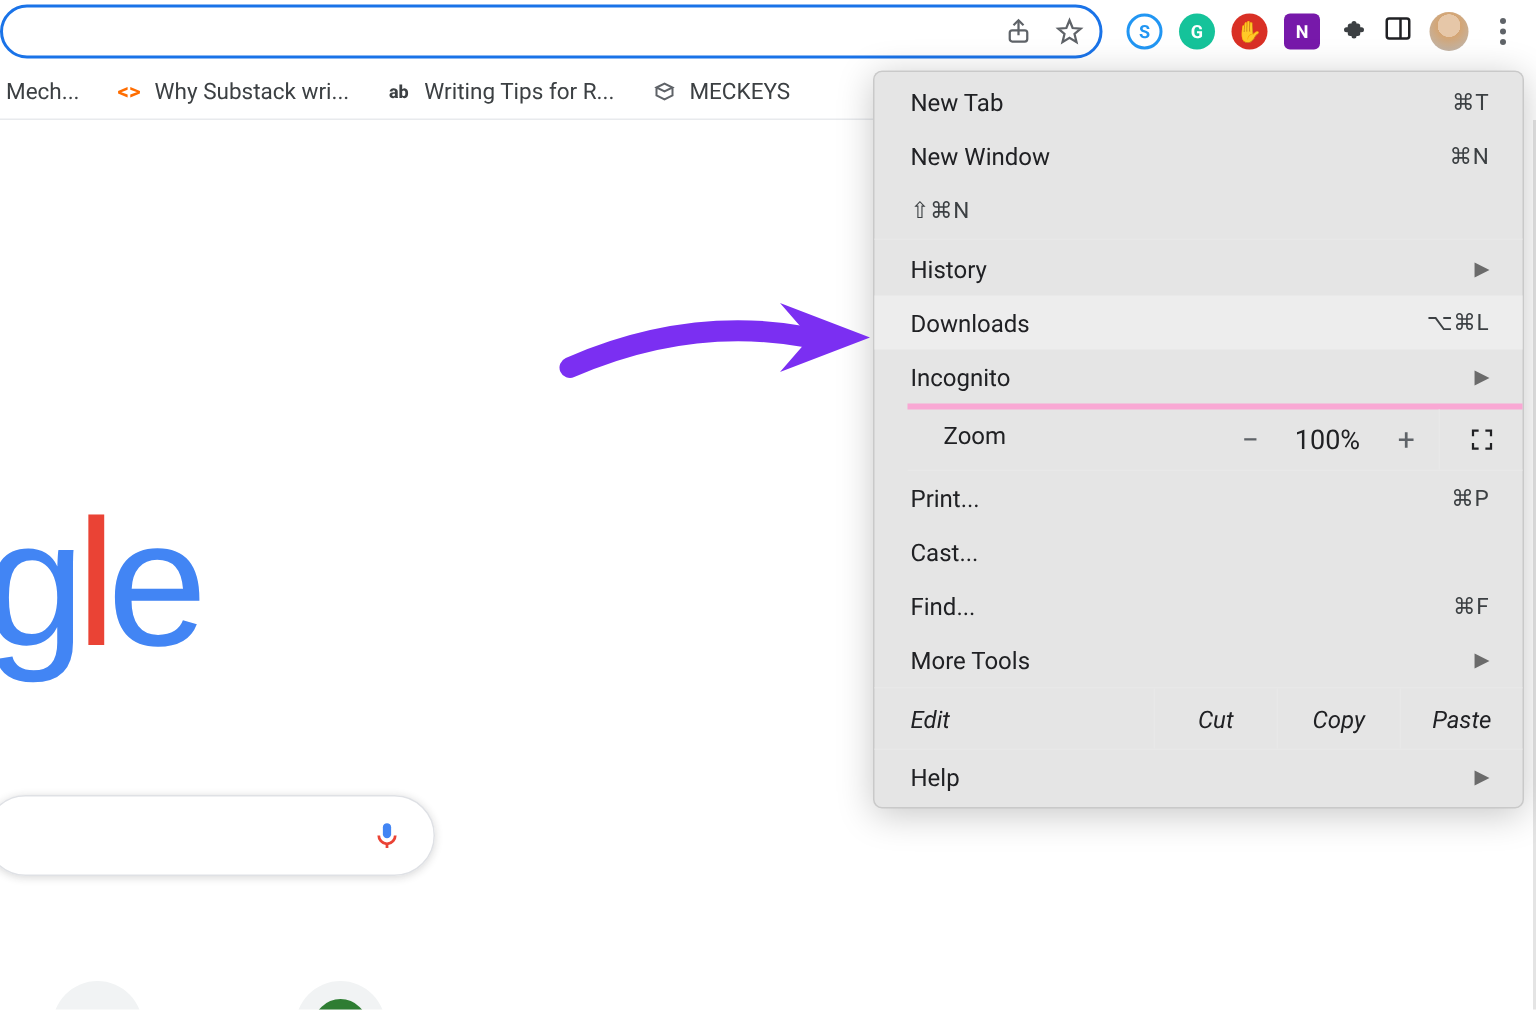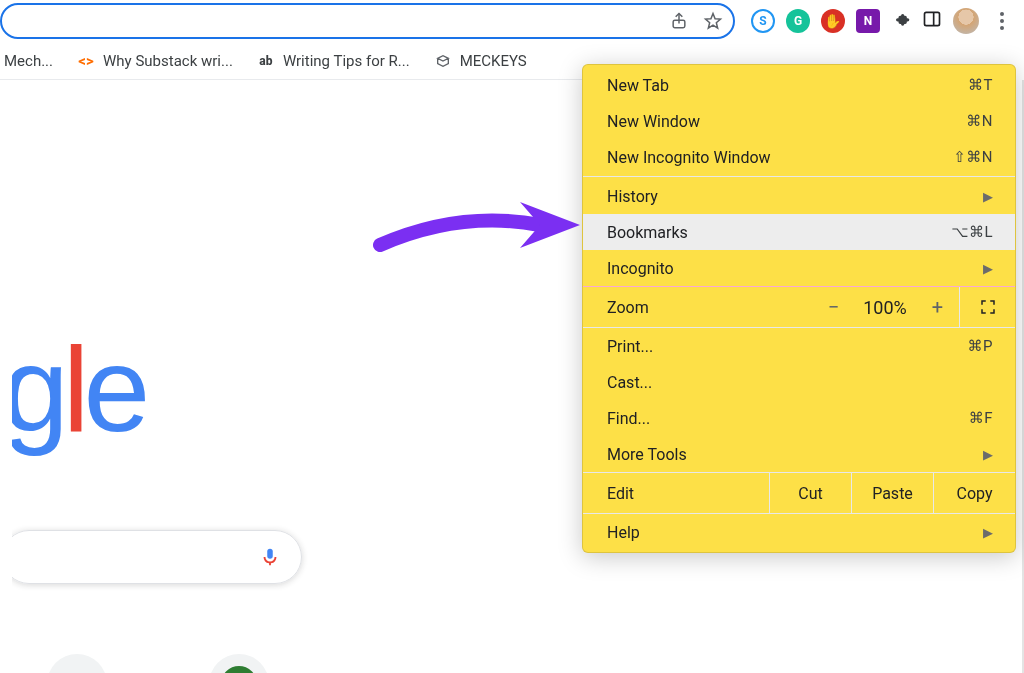--- a/index.html
+++ b/index.html
@@ -64,21 +64,20 @@
     font-size:15px;
   }
   .bk-item { display:flex; align-items:center; gap:8px; color:#3c4043; white-space:nowrap; }
   .bk-icon { width:18px; height:18px; display:flex; align-items:center; justify-content:center; }
 
   
   .content {
     position:absolute; top:80px; left:0; right:0; bottom:0;
     border-right:2px solid #e4e4e4;
     overflow:hidden;
-    margin-left:12px;
   }
   .google-logo {
     position:absolute; top:240px; left:-10px;
     font-size:120px; font-weight:500;
     font-family: "Product Sans", Arial, sans-serif;
     letter-spacing:-6px;
   }
   .google-logo span:nth-child(1){color:#4285f4;}
   .google-logo span:nth-child(2){color:#ea4335;}
   .google-logo span:nth-child(3){color:#4285f4;} 
@@ -100,49 +99,49 @@
   }
   .shortcut { display:flex; flex-direction:column; align-items:center; gap:12px; width:90px; }
   .sc-circ {
     width:60px; height:60px; border-radius:50%;
     background:#f1f3f4;
     display:flex; align-items:center; justify-content:center;
   }
 
   
   .menu {
-    position:absolute; top:64px; right:8px;
+    position:absolute; top:47px; right:8px;
     width:434px;
-    background:#fde047;
+    background:#e5e5e5;
     border:1px solid rgba(0,0,0,.12);
     border-radius:6px;
     box-shadow:0 4px 24px rgba(0,0,0,.22);
     padding:2px 0;
     z-index:50;
     font-size:16px;
   }
   .menu-row {
     display:flex; align-items:center; justify-content:space-between;
     padding:7px 22px 7px 24px;
     min-height:36px;
   }
   .menu-row.hover { background:#ededed; }
   .shortcut-text { color:#3c4043; font-size:15px; letter-spacing:0.5px; }
   .menu-sep { height:1px; background:#e8e8e8; margin:1px 0; }
   .submenu-arrow { color:#6b6b6b; font-size:13px; }
   .zoom-row {
-    display:flex; align-items:center; border-top:1px solid #f9a8d4; border-bottom:1px solid #e8e8e8;
+    display:flex; align-items:flex-start; border-top:4px solid #f9a8d4; border-bottom:1px solid #e8e8e8;margin-left:22px;
   }
   .zoom-label { flex:1; padding:8px 24px; }
   .zoom-ctrl { display:flex; align-items:center; }
   .zoom-btn { width:44px; height:40px; display:flex; align-items:center; justify-content:center; font-size:20px; color:#5f6368; border-left:1px solid transparent; }
   .zoom-val { width:60px; text-align:center; font-size:18px; }
   .fs-btn { width:56px; height:40px; display:flex; align-items:center; justify-content:center; border-left:1px solid #e8e8e8; }
   .edit-row {
-    display:flex; align-items:center; border-top:1px solid #e8e8e8; border-bottom:1px solid #e8e8e8;
+    display:flex; align-items:center; border-top:1px solid #e8e8e8; border-bottom:1px solid #e8e8e8;font-style:italic;
   }
   .edit-label { flex:1; padding:8px 24px; }
   .edit-btn { width:82px; height:40px; display:flex; align-items:center; justify-content:center; border-left:1px solid #e8e8e8; font-size:16px; }
 
   
   .arrow {
     position:absolute; top:190px; left:370px; z-index:60;
   }
 </style>
 </head>
@@ -243,30 +242,29 @@
 <div class="menu">
   <div class="menu-row">
     <span>New Tab</span>
     <span class="shortcut-text">⌘T</span>
   </div>
   <div class="menu-row">
     <span>New Window</span>
     <span class="shortcut-text">⌘N</span>
   </div>
   <div class="menu-row">
-    <span>New Incognito Window</span>
     <span class="shortcut-text">⇧⌘N</span>
   </div>
   <div class="menu-sep"></div>
   <div class="menu-row">
     <span>History</span>
     <span class="submenu-arrow">▶</span>
   </div>
   <div class="menu-row hover">
-    <span>Bookmarks</span>
+    <span>Downloads</span>
     <span class="shortcut-text">⌥⌘L</span>
   </div>
   <div class="menu-row">
     <span>Incognito</span>
     <span class="submenu-arrow">▶</span>
   </div>
   <div class="zoom-row">
     <div class="zoom-label">Zoom</div>
     <div class="zoom-ctrl">
       <div class="zoom-btn">−</div>
@@ -290,22 +288,22 @@
     <span>Find...</span>
     <span class="shortcut-text">⌘F</span>
   </div>
   <div class="menu-row">
     <span>More Tools</span>
     <span class="submenu-arrow">▶</span>
   </div>
   <div class="edit-row">
     <div class="edit-label">Edit</div>
     <div class="edit-btn">Cut</div>
+    <div class="edit-btn">Copy</div>
     <div class="edit-btn">Paste</div>
-    <div class="edit-btn">Copy</div>
   </div>
   <div class="menu-row">
     <span>Help</span>
     <span class="submenu-arrow">▶</span>
   </div>
 </div>
 
 <div class="arrow">
   <svg width="220" height="90" viewBox="0 0 220 90">
     <path d="M10 55 Q90 20 170 35" stroke="#7b2ff2" stroke-width="14" fill="none" stroke-linecap="round"></path>

